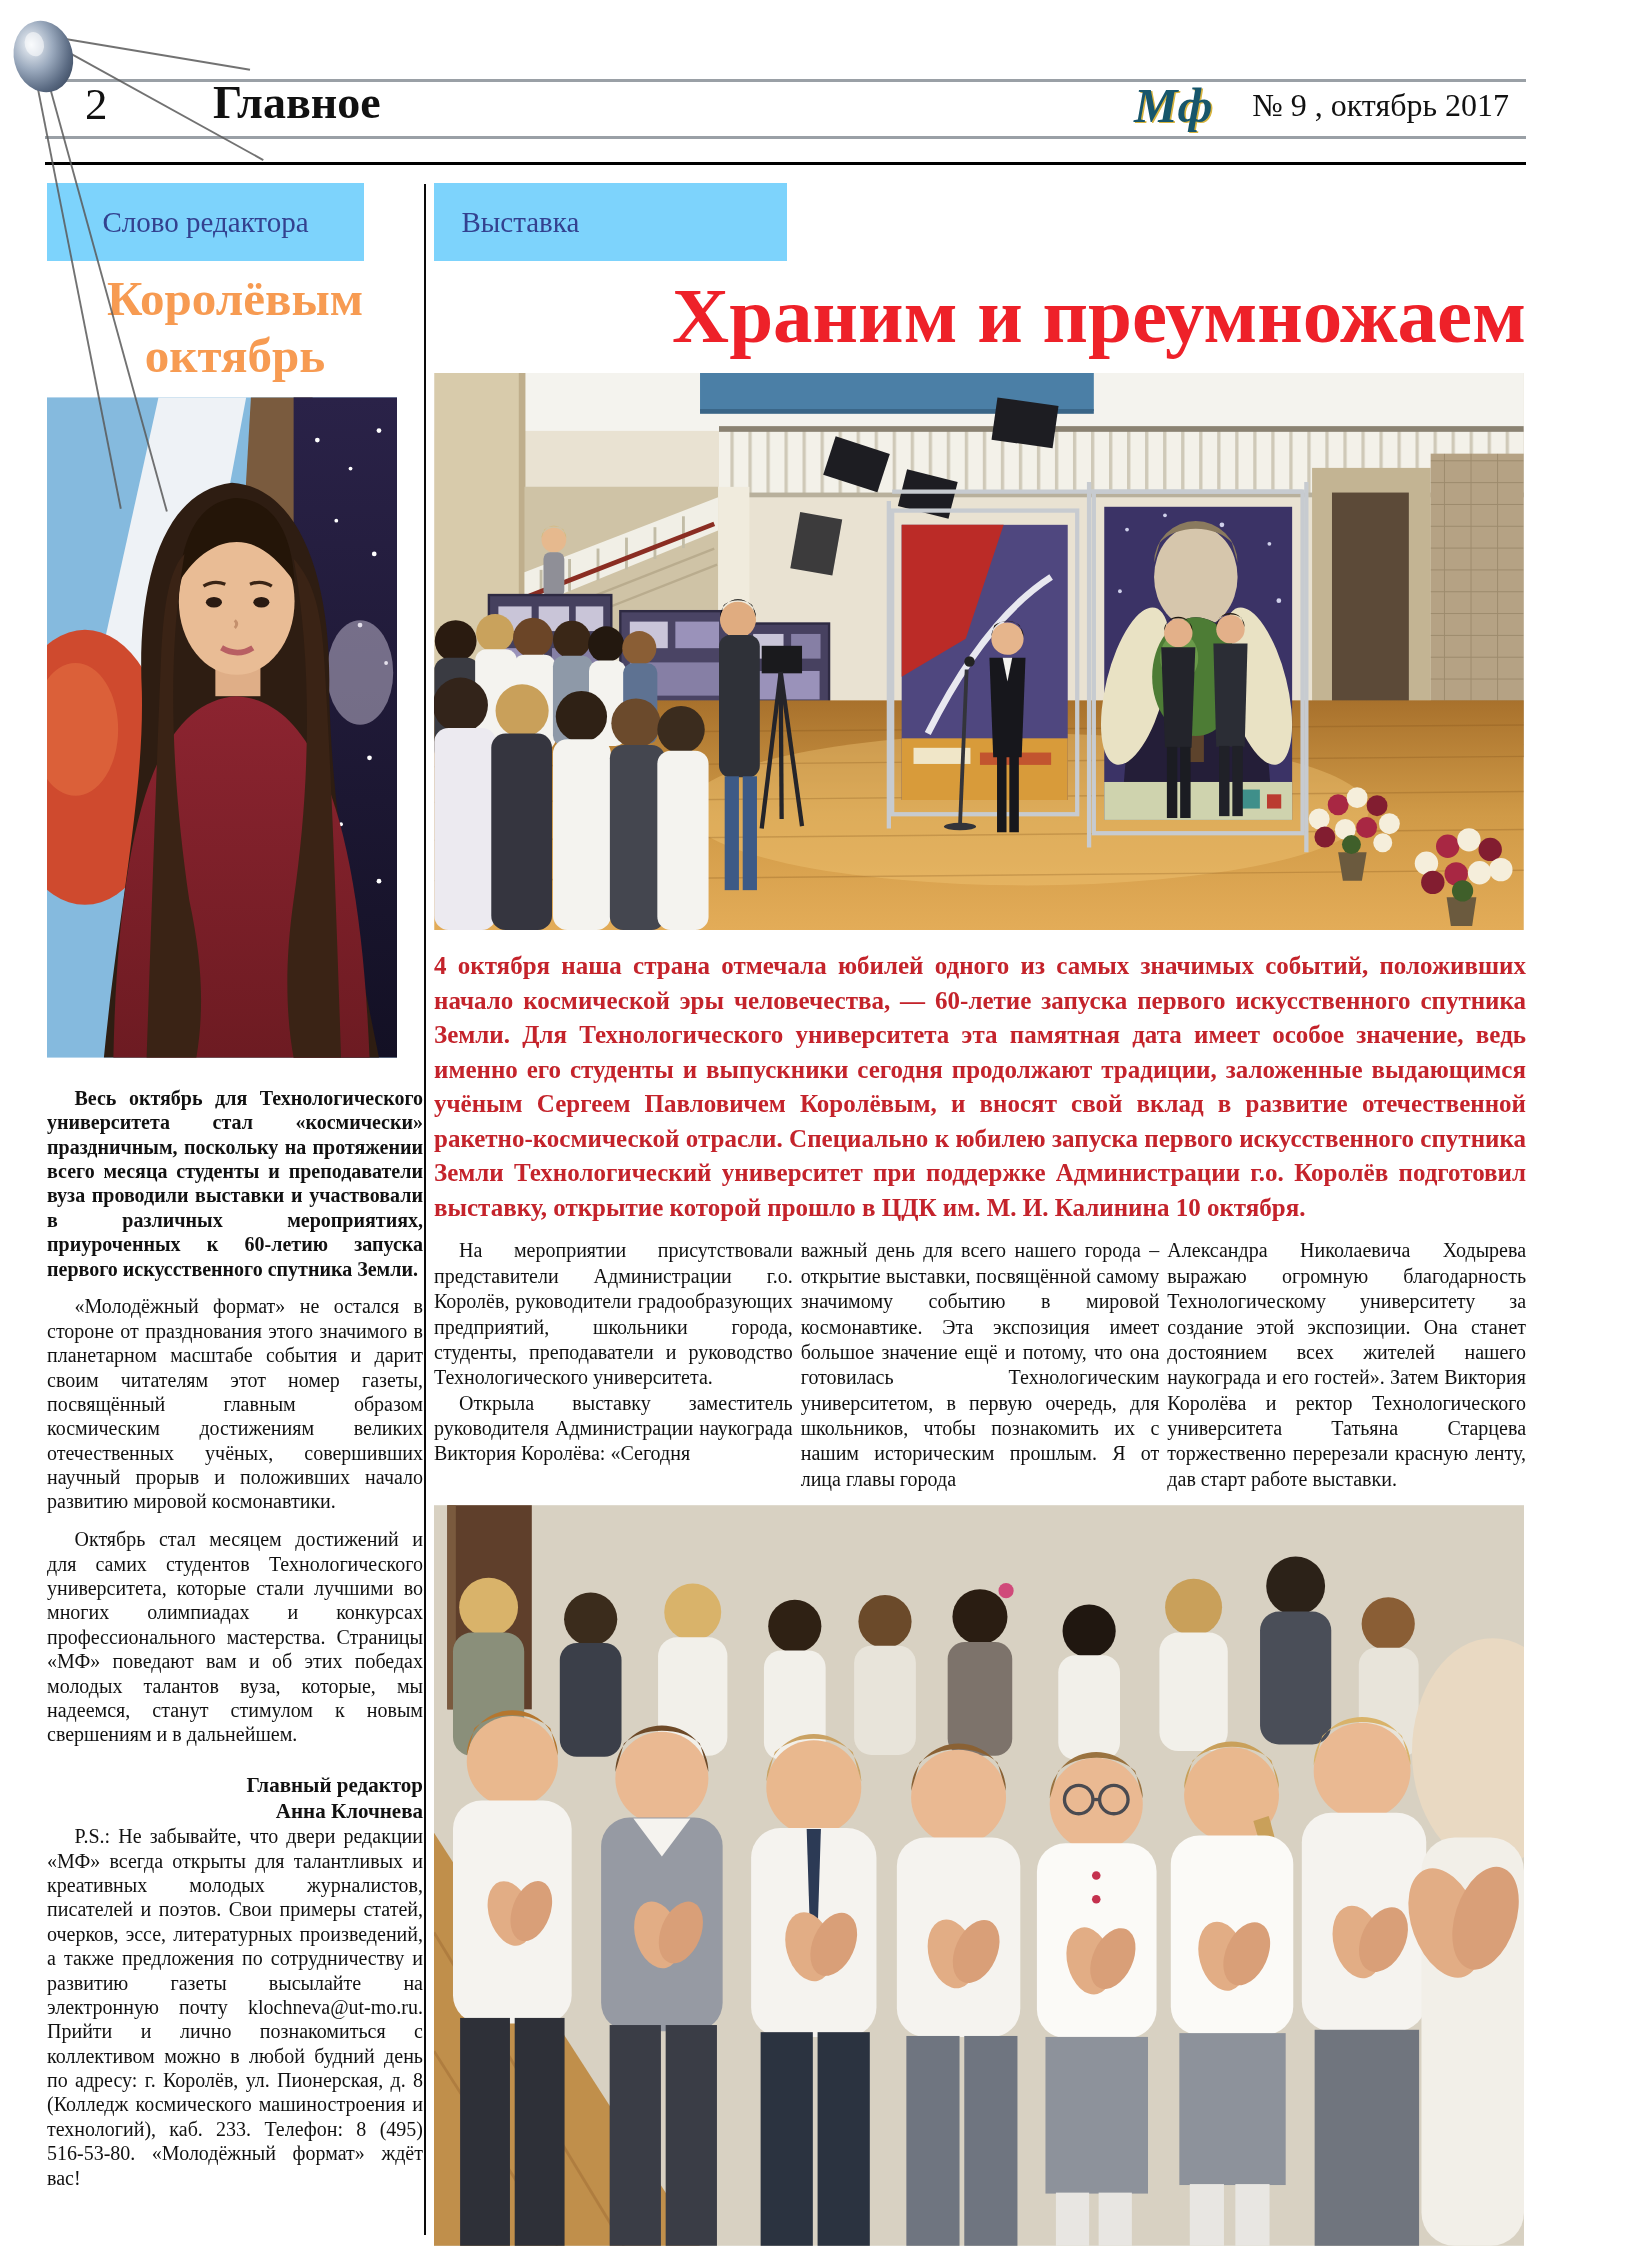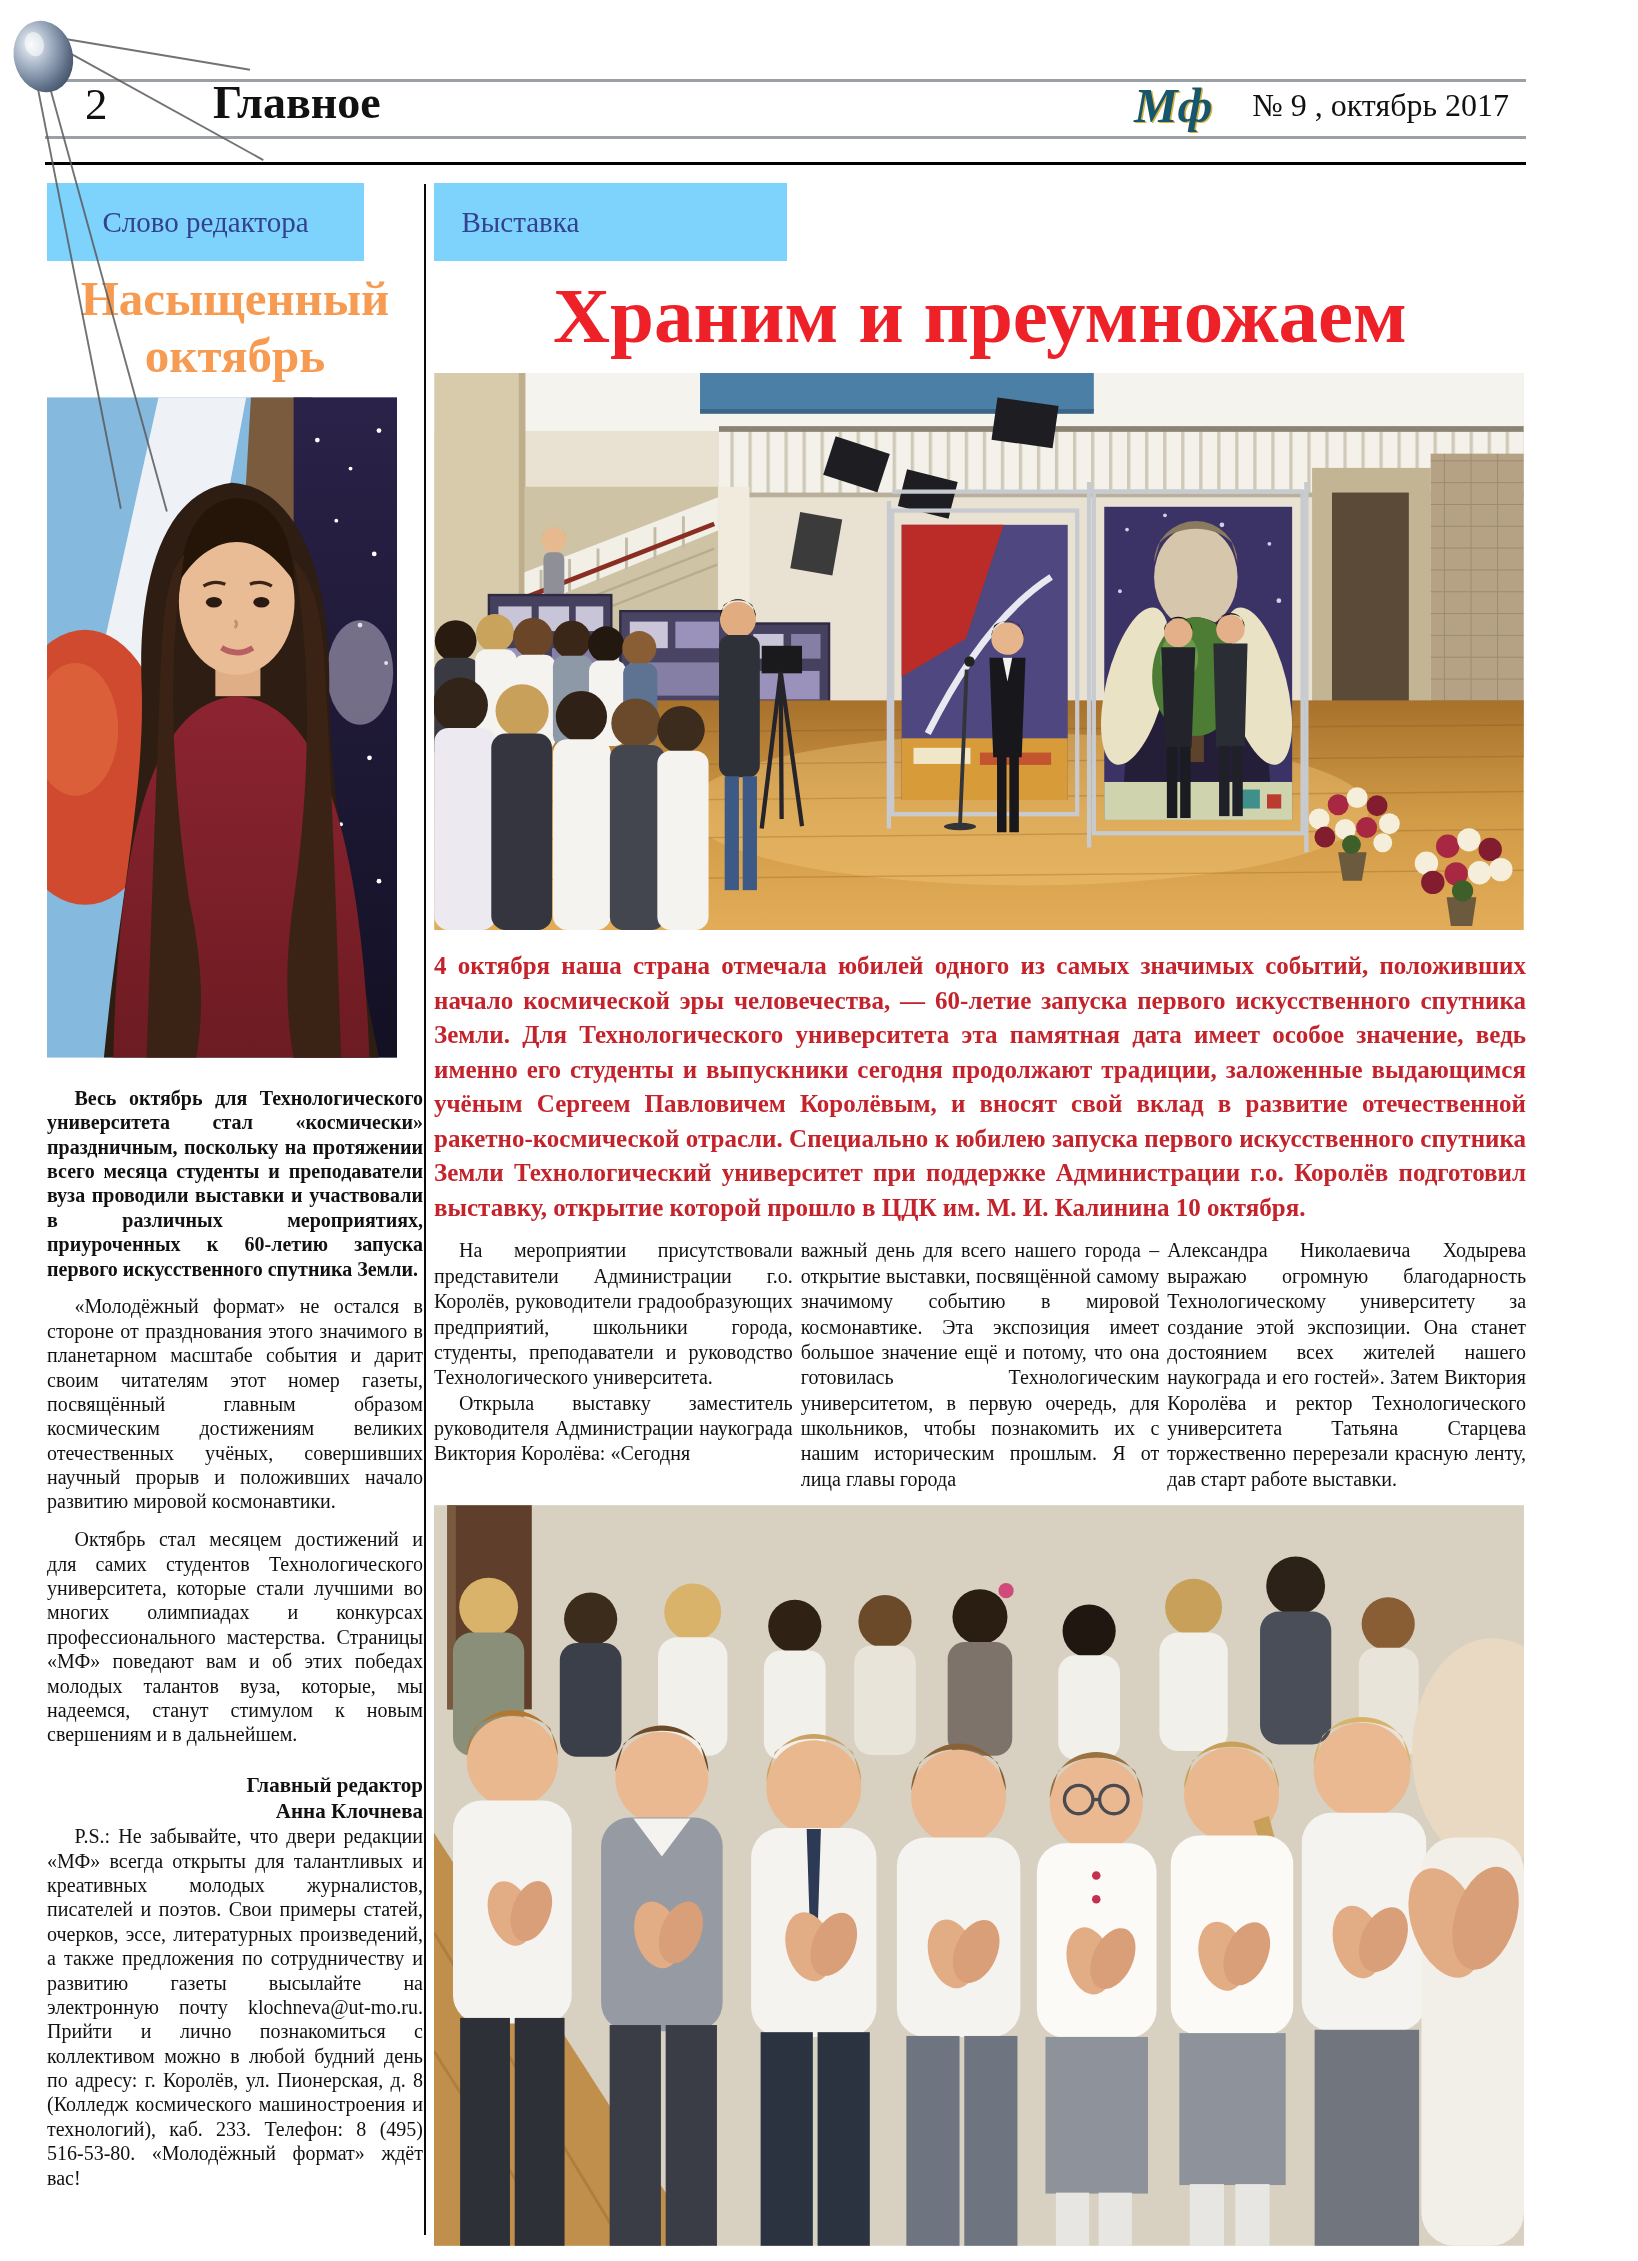--- a/index.html
+++ b/index.html
@@ -18,21 +18,21 @@
   
   .divider{position:absolute;left:424px;top:184px;width:2.4px;height:2051px;background:#0a0a0a;}
   .left-col{position:absolute;left:47px;top:183px;width:376px;}
   .article{position:absolute;left:434px;top:183px;width:1092px;}
   .rubric-box{height:78px;background:#7dd3fc;color:#33418f;font-size:29px;
               display:flex;align-items:center;}
   .left-col .rubric-box{width:317px;justify-content:center;}
   .article .rubric-box{width:353px;padding-left:27.5px;box-sizing:border-box;}
   .orange-head{margin-top:8.5px;text-align:center;font-weight:bold;color:#f79b52;
                font-size:49px;line-height:1.18;}
-  .red-head{margin-top:5.7px;text-align:center;font-weight:bold;color:#ee2129;
+  .red-head{margin-top:5.7px;text-align:right;font-weight:bold;color:#ee2129;
             font-size:79px;line-height:1.25;white-space:nowrap;}
   .photo{display:block;}
   .left-body{margin-top:27.5px;font-size:20px;line-height:1.22;text-align:justify;}
   .left-body p{margin:0 0 0 0;text-indent:27.5px;}
   .left-body p+p{margin-top:13.3px;}
   .left-body .lede{font-weight:bold;}
   .signature{margin-top:25px;text-align:right;font-weight:bold;font-size:21px;line-height:1.25;}
   .ps{margin-top:27.5px;}
   .lead-red{margin-top:19px;font-weight:bold;color:#c4232b;font-size:25px;line-height:1.38;
             text-align:justify;}
@@ -75,21 +75,21 @@
   <div class="logo-mf">Мф</div>
   <div class="issue">№ 9 , октябрь 2017</div>
 
   <div class="divider"></div>
 
   <aside class="left-col">
     <div class="rubric-box">
       <span>Слово редактора</span>
     </div>
     <div class="orange-head">
-      <div>Насыщенный</div>
+      <div>Королёвым</div>
       <div>октябрь</div>
     </div>
 
     <svg class="photo" width="350" height="661" viewBox="0 0 738 1392" style="margin-top:12.3px">
       <defs>
         <linearGradient id="space" x1="0" y1="0" x2="0" y2="1">
           <stop offset="0" stop-color="#2a2248"></stop>
             <stop offset="1" stop-color="#131024"></stop>
         </linearGradient>
         <linearGradient id="sweater" x1="0" y1="0" x2="0" y2="1">

